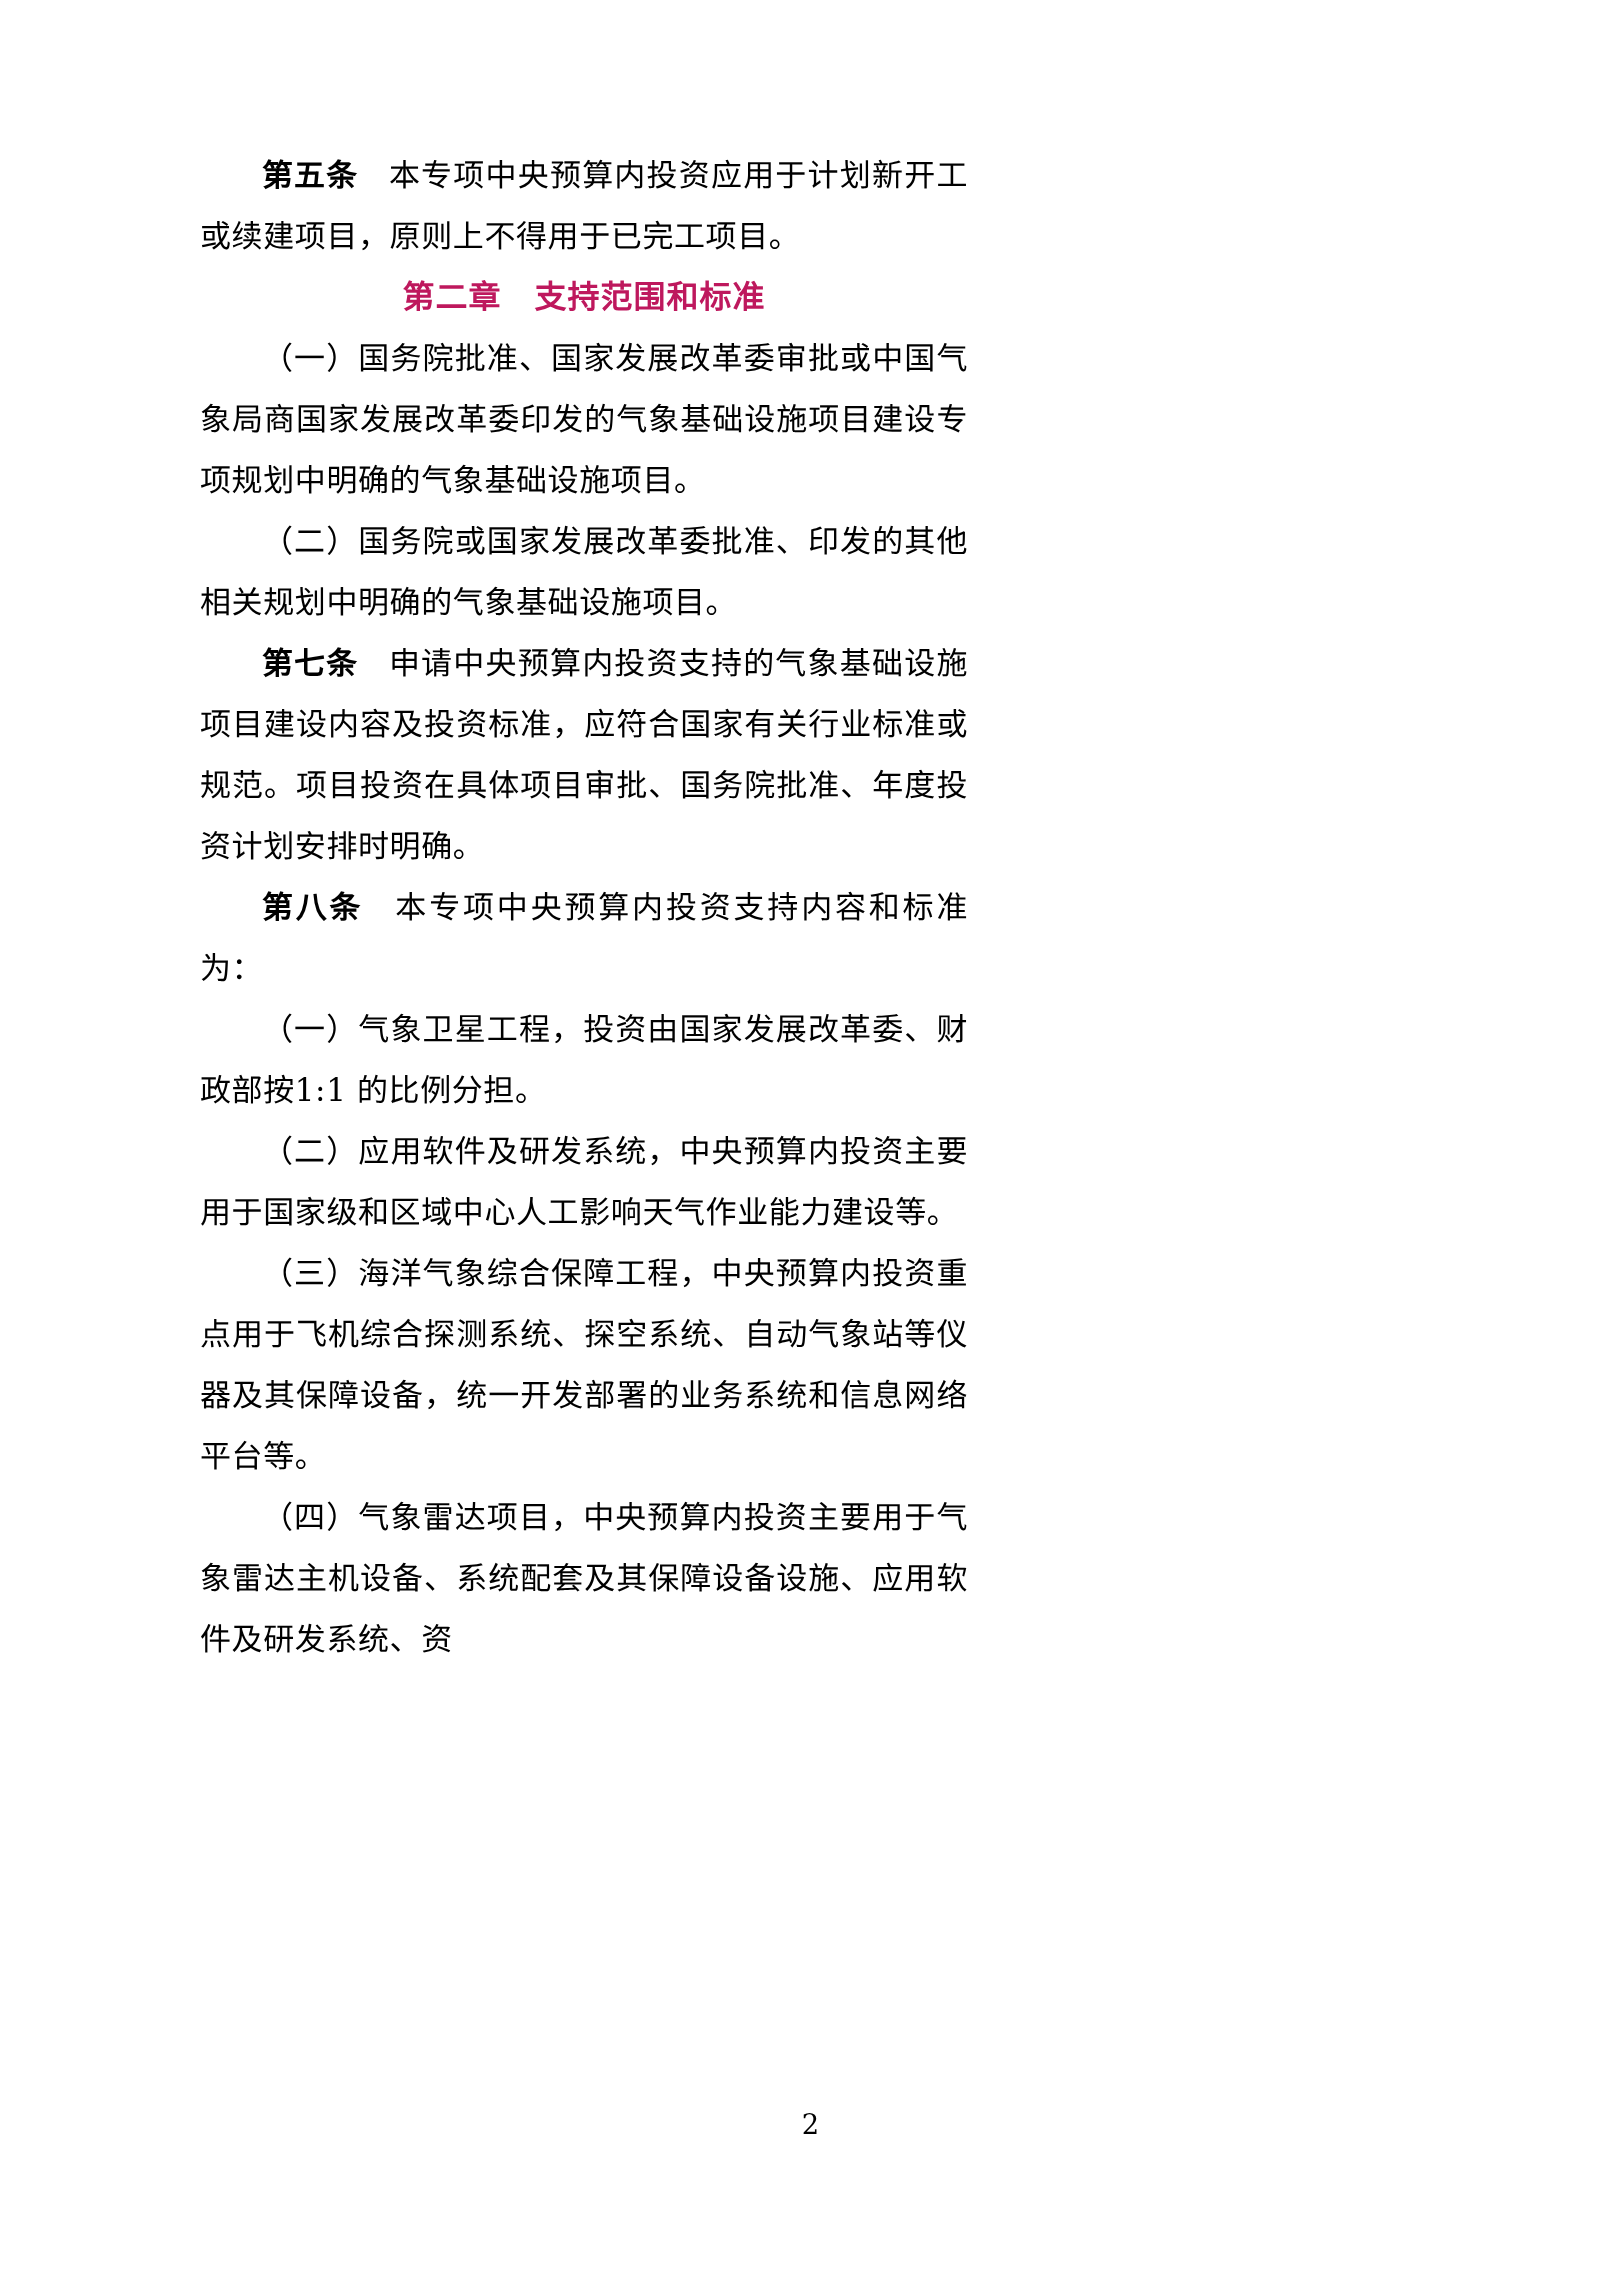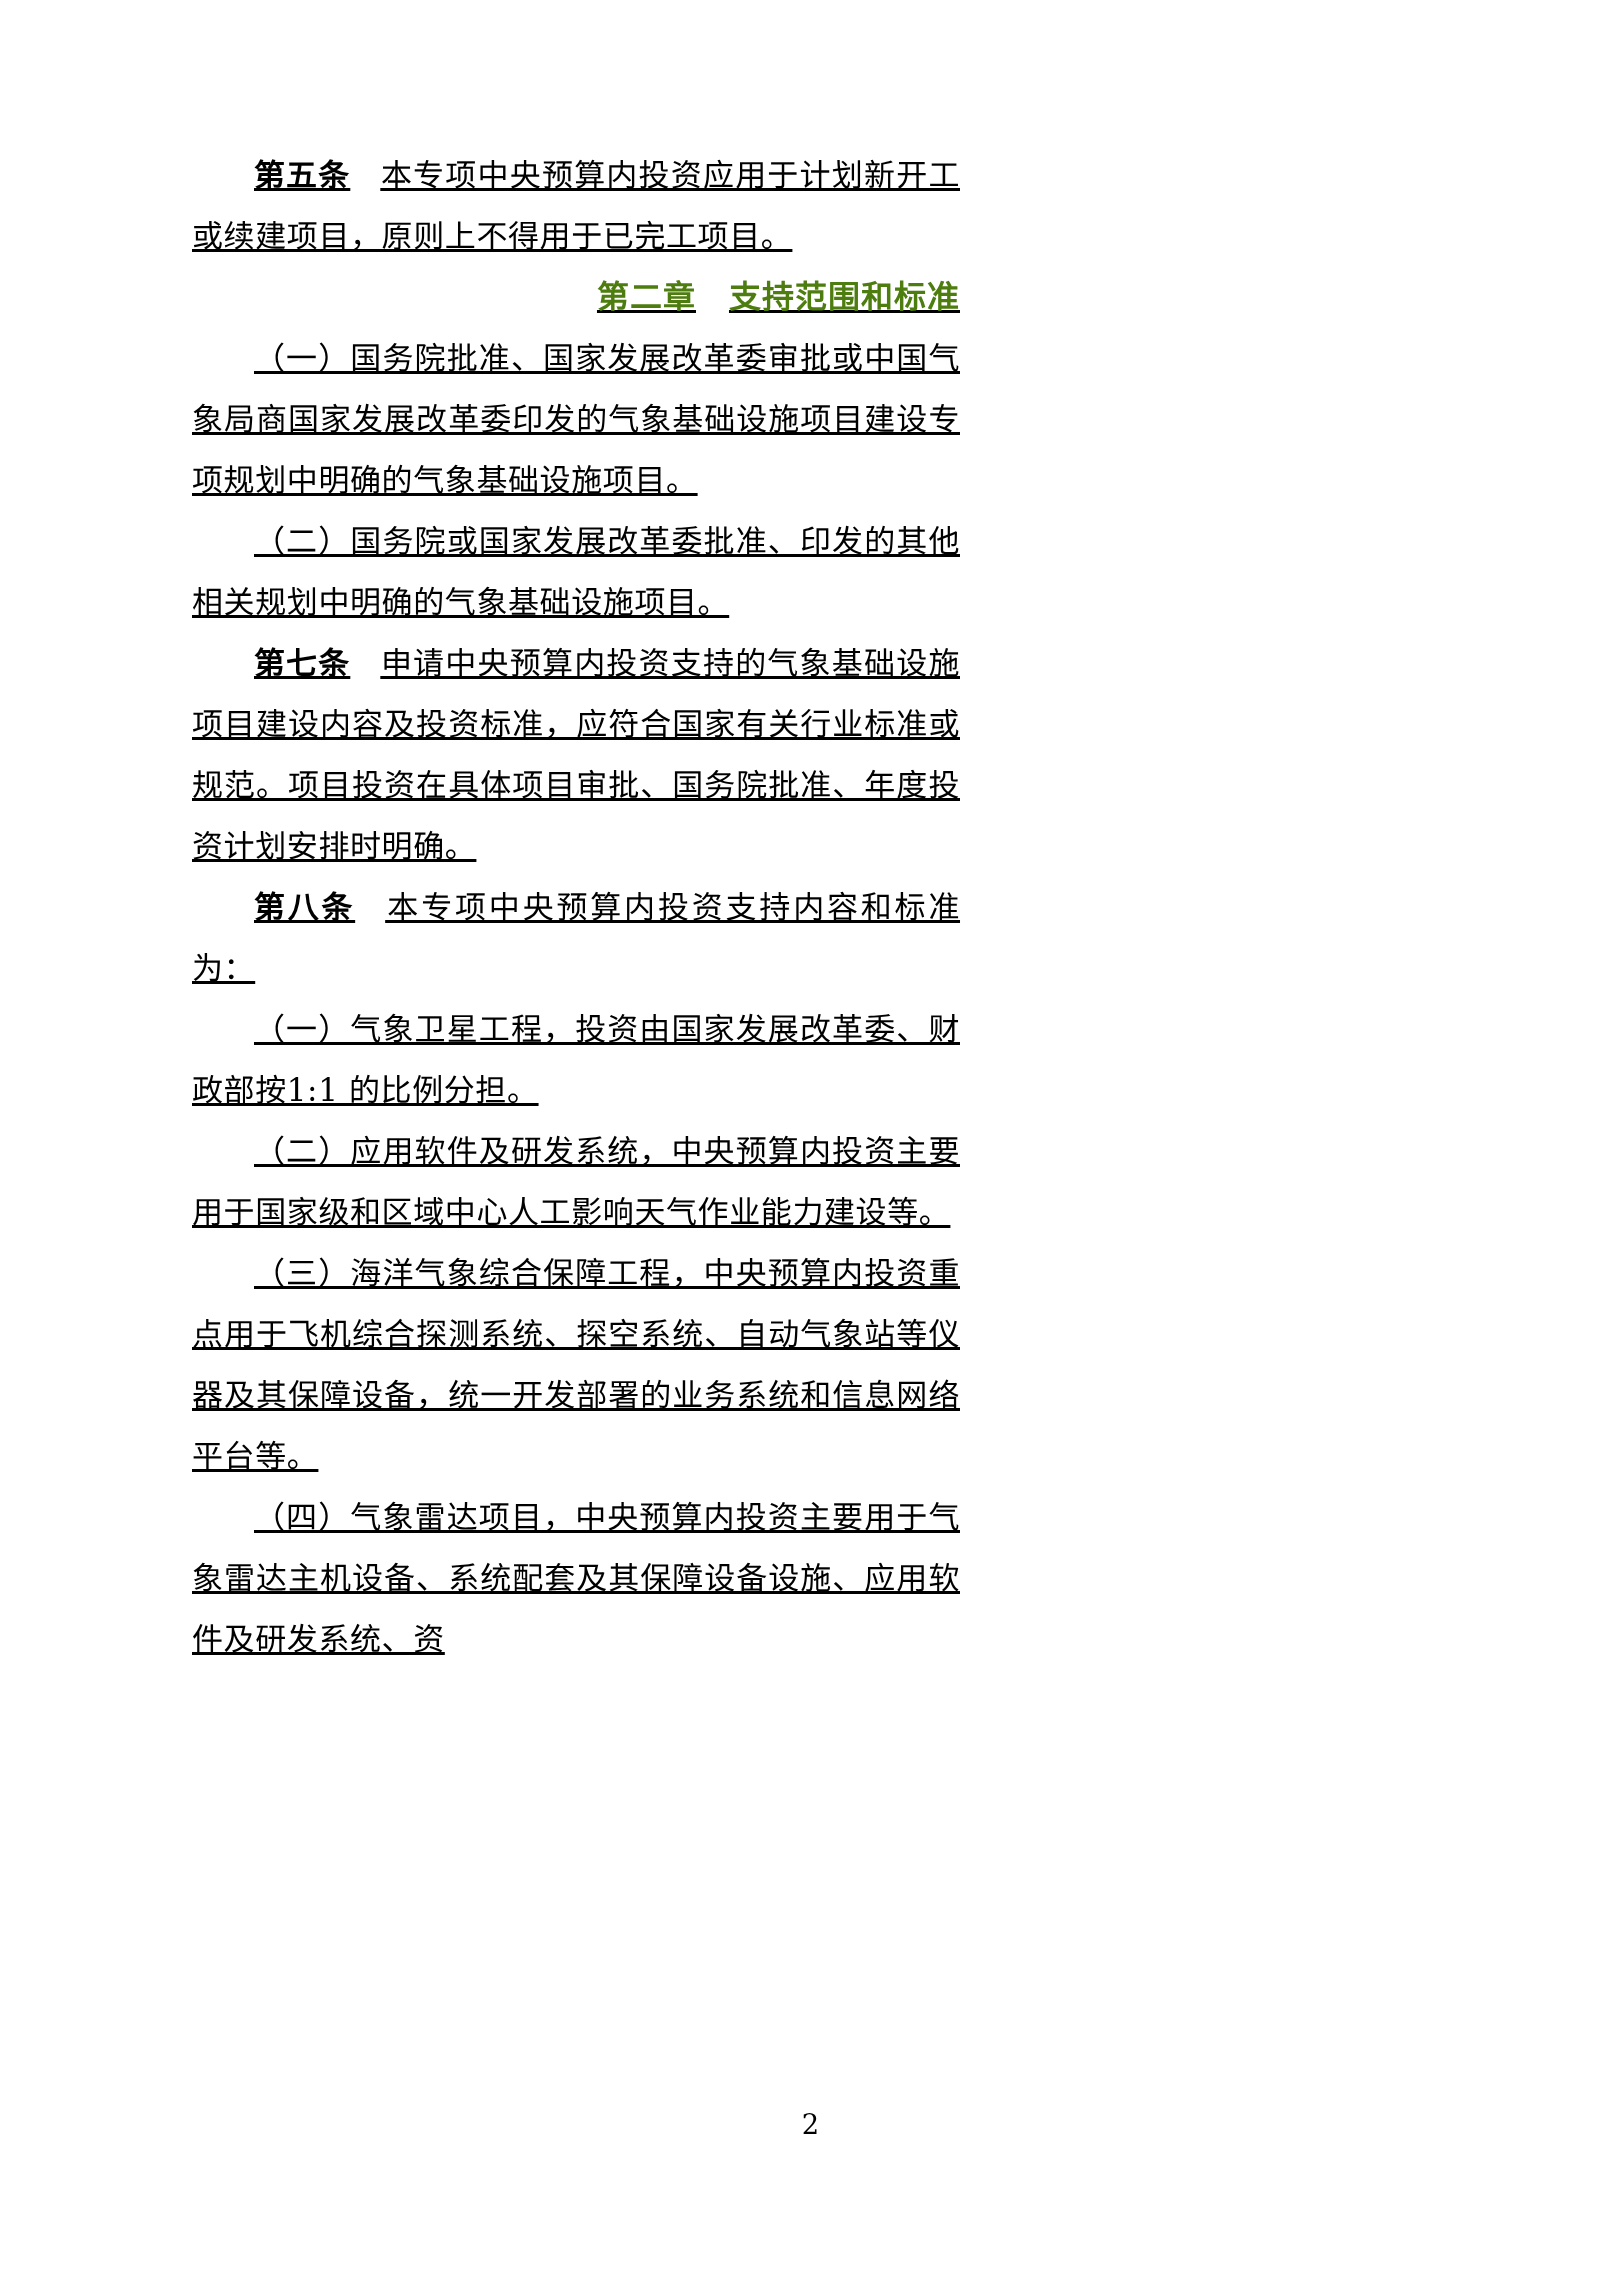--- a/index.html
+++ b/index.html
@@ -14,25 +14,24 @@
     width: 1621px;
     height: 2293px;
     background: #ffffff;
     margin: 0 auto;
     overflow: hidden;
     box-sizing: border-box;
   }
 
   .content {
     position: absolute;
-    left: 192px;
+    left: 200px;
     top: 145px;
     width: 768px;
     box-sizing: border-box;
-    text-decoration: underline;
   }
 
   
   .para {
     font-family: "DejaVu Serif", "Liberation Serif", serif;
     font-size: 31px;
     line-height: 61px;
     color: #000000;
     text-align: justify;
     text-justify: inter-character;
@@ -54,22 +53,22 @@
     display: inline-block;
     width: 30px;
   }
 
   
   .chapter-heading {
     font-family: "DejaVu Sans", "Liberation Sans", sans-serif;
     font-weight: 700;
     font-size: 32px;
     line-height: 61px;
-    color: #4d7c0f;
-    text-align: right;
+    color: #be185d;
+    text-align: center;
     text-indent: 0;
     margin: 0;
     letter-spacing: 1px;
   }
 
   .chapter-heading .gap {
     display: inline-block;
     width: 33px;
   }
 

